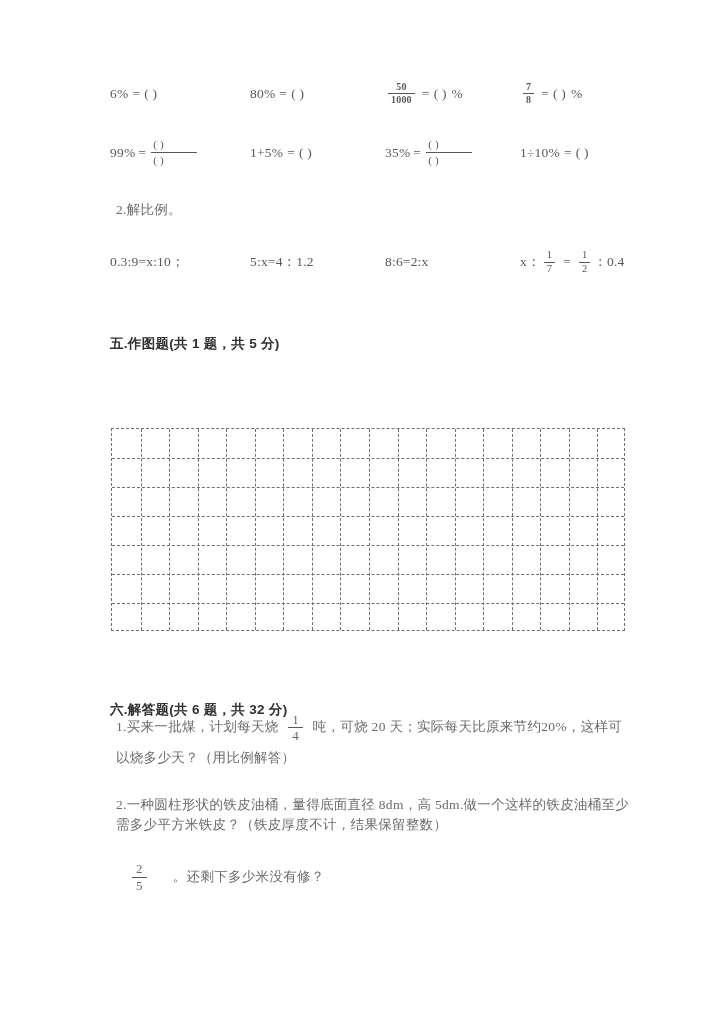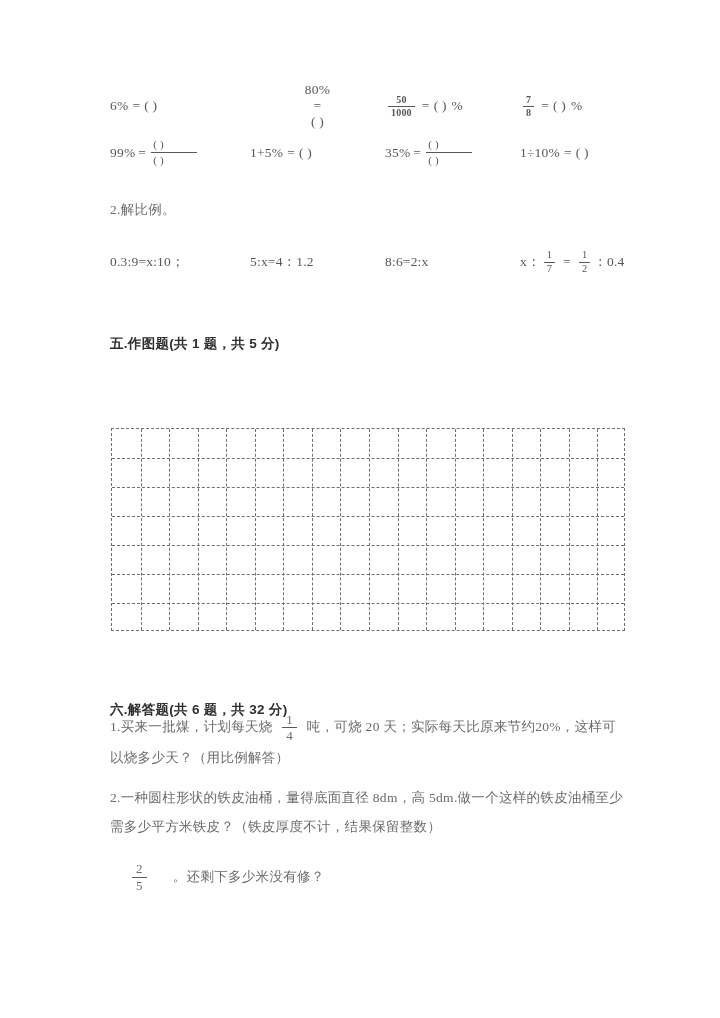--- a/index.html
+++ b/index.html
@@ -105,28 +105,28 @@
     font-weight: 700;
     font-size: 13.5px;
     color: #2f2f31;
     letter-spacing: .3px;
     white-space: nowrap;
     margin-top: 32px;
   }
 
   .para {
     position: absolute;
-    left: 110px;
+    left: 116px;
     width: 516px;
     font-size: 13.5px;
     line-height: 30px;
     color: #6b6b6d;
     letter-spacing: .3px;
   }
-  .para.tight { line-height: 29px; }
+  .para.tight { line-height: 20px; margin-top: 12px; }
   sup.unit { font-size: 8px; vertical-align: super; }
   .sm { font-size: 11.5px; }
 
   
   .gridbox {
     position: absolute;
     left: 111px;
     top: 428px;
     width: 514px;
     height: 203px;
@@ -153,21 +153,21 @@
 <body>
 
 <div class="page">
 
   <div class="eq-row" style="top:82px;">
     <div class="eq-cell" style="width:140px;">
       <span>6%</span>
       <span style="margin:0 4px;">=</span>
       <span>(      )</span>
     </div>
-    <div class="eq-cell" style="width:135px;flex-direction:column;">
+    <div class="eq-cell" style="width:135px;">
       <span>80%</span>
       <span style="margin:0 4px;">=</span>
       <span>(      )</span>
     </div>
     <div class="eq-cell" style="width:135px;">
       <span class="frac">
         <span class="num">50</span>
         <span class="den">1000</span>
       </span>
       <span style="margin:0 4px;">=</span>

